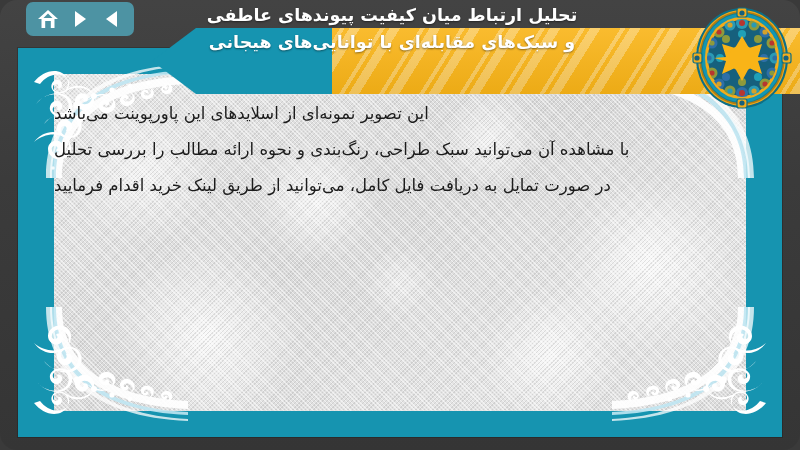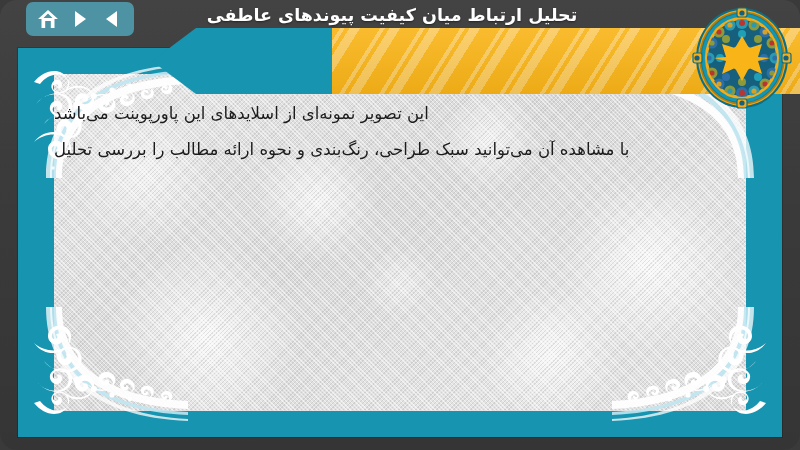--- a/index.html
+++ b/index.html
@@ -288,20 +288,21 @@
     </svg>
   </div>
 
   <div class="banner">
     <div class="banner-teal"></div>
     <div class="banner-gold"></div>
   </div>
 
   <div class="title">
     <span class="l">تحلیل ارتباط میان کیفیت پیوندهای عاطفی</span>
+    <span class="l">و سبک‌های مقابله‌ای با توانایی‌های هیجانی</span>
   </div>
 
   <svg class="medallion" viewBox="0 0 100 104">
     <defs>
       <clipPath id="mc">
           <ellipse cx="50" cy="52" rx="42" ry="46"></ellipse>
         </clipPath>
     </defs>
     <ellipse cx="50" cy="52" rx="46" ry="50" fill="#0d6f86"></ellipse>
     <ellipse cx="50" cy="52" rx="44" ry="48" fill="#f0a81a"></ellipse>
@@ -392,15 +393,16 @@
         <path d="M11 2 L21 11 L17.5 11 L17.5 20 L4.5 20 L4.5 11 L1 11 Z" fill="#ffffff"></path>
         <rect x="8.2" y="13" width="5.6" height="7" fill="#4d93a3"></rect>
         <path d="M11 5.5 L15.5 10 L6.5 10 Z" fill="#4d93a3"></path>
       </svg>
     </div>
   </div>
 
   <div class="body-text">
     <span class="ln">این تصویر نمونه‌ای از اسلایدهای این پاورپوینت می‌باشد</span>
     <span class="ln">با مشاهده آن می‌توانید سبک طراحی، رنگ‌بندی و نحوه ارائه مطالب را بررسی تحلیل</span>
+    <span class="ln">در صورت تمایل به دریافت فایل کامل، می‌توانید از طریق لینک خرید اقدام فرمایید</span>
   </div>
 
 </div>
 
 </body></html>

